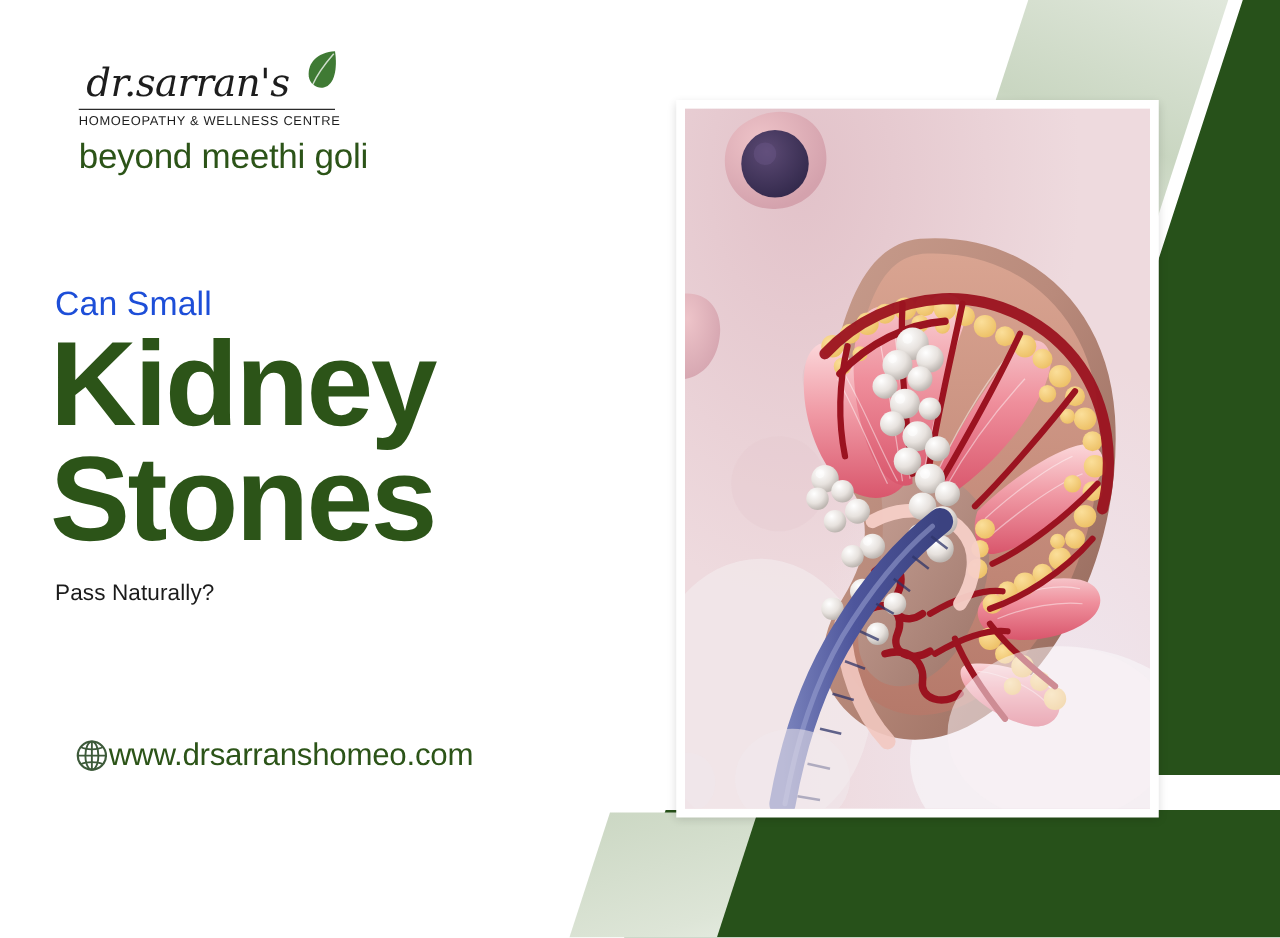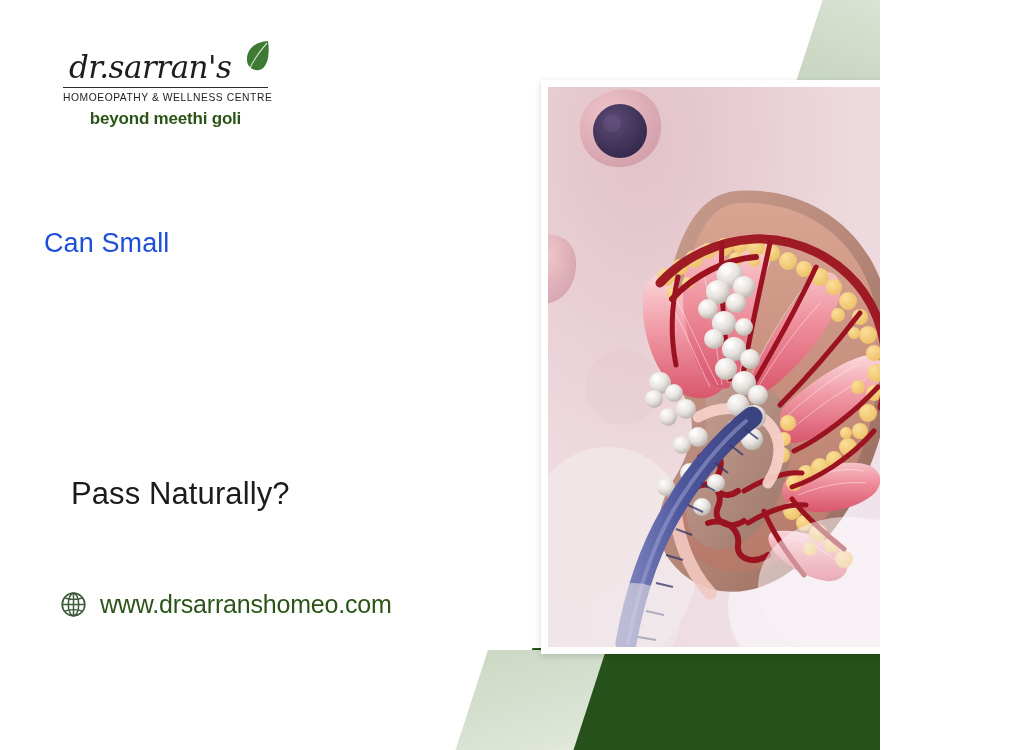--- a/index.html
+++ b/index.html
@@ -5,21 +5,21 @@
   html, body {
     margin: 0;
     padding: 0;
     background: #ffffff;
   }
   body {
     font-family: "Liberation Sans", sans-serif;
   }
   #poster {
     position: relative;
-    width: 880px;
+    width: 1024px;
     height: 750px;
     background: #ffffff;
     overflow: hidden;
   }
 
   
   .band {
     position: absolute;
     pointer-events: none;
   }
@@ -93,22 +93,22 @@
   }
   .logo-sub {
     font-size: 10.3px;
     letter-spacing: 0.55px;
     color: #1d1d1d;
     text-align: left;
     margin-top: 4px;
     white-space: nowrap;
   }
   .logo-tag {
-    font-size: 17px;
-    font-weight: bold;
+    font-size: 28px;
+    font-weight: normal;
     color: #2c5418;
     text-align: center;
     margin-top: 6px;
     letter-spacing: -0.2px;
     white-space: nowrap;
   }
 
   
   .head-small {
     position: absolute;
@@ -125,35 +125,33 @@
     font-size: 96px;
     font-weight: bold;
     color: #2c5418;
     line-height: 0.96;
     letter-spacing: -2px;
   }
   .head-big span { display: block; }
   .head-tail {
     position: absolute;
     left: 44px;
-    top: 476px;
-    font-size: 31px;
+    top: 464px;
+    font-size: 18px;
     color: #1b1b1b;
     letter-spacing: 0.1px;
-    margin-left: 27px;
   }
 
   
   .site {
     position: absolute;
     left: 60px;
     top: 590px;
     display: flex;
     align-items: center;
-    gap: 13px;
   }
   .site-url {
     font-size: 25px;
     color: #2c5418;
     letter-spacing: -0.2px;
   }
 
   
   .photo-card {
     position: absolute;
@@ -196,20 +194,24 @@
       <path d="M24 1 C10 2 2 10 3 21 C4 28 10 31 15 30 C24 28 26 14 24 1 Z" fill="#3f7a34"></path>
       <path d="M23 3 C16 11 10 19 6 28" stroke="#ffffff" stroke-width="1.2" fill="none" opacity="0.75"></path>
     </svg>
     <div class="logo-rule"></div>
     <div class="logo-sub">HOMOEOPATHY &amp; WELLNESS CENTRE</div>
     <div class="logo-tag">beyond meethi goli</div>
   </div>
 
   <div class="head-small">Can Small</div>
 
+  <div class="head-big">
+    <span>Kidney</span>
+    <span>Stones</span>
+  </div>
 
   <div class="head-tail">Pass Naturally?</div>
 
   <div class="site">
     <svg width="27" height="27" viewBox="0 0 27 27">
       <circle cx="13.5" cy="13.5" r="11.3" fill="none" stroke="#3d5a3a" stroke-width="1.7"></circle>
       <ellipse cx="13.5" cy="13.5" rx="5.2" ry="11.3" fill="none" stroke="#3d5a3a" stroke-width="1.5"></ellipse>
       <line x1="2.2" y1="13.5" x2="24.8" y2="13.5" stroke="#3d5a3a" stroke-width="1.5"></line>
       <path d="M4.6 6.6 C8.6 9 18.4 9 22.4 6.6" fill="none" stroke="#3d5a3a" stroke-width="1.4"></path>
       <path d="M4.6 20.4 C8.6 18 18.4 18 22.4 20.4" fill="none" stroke="#3d5a3a" stroke-width="1.4"></path>

